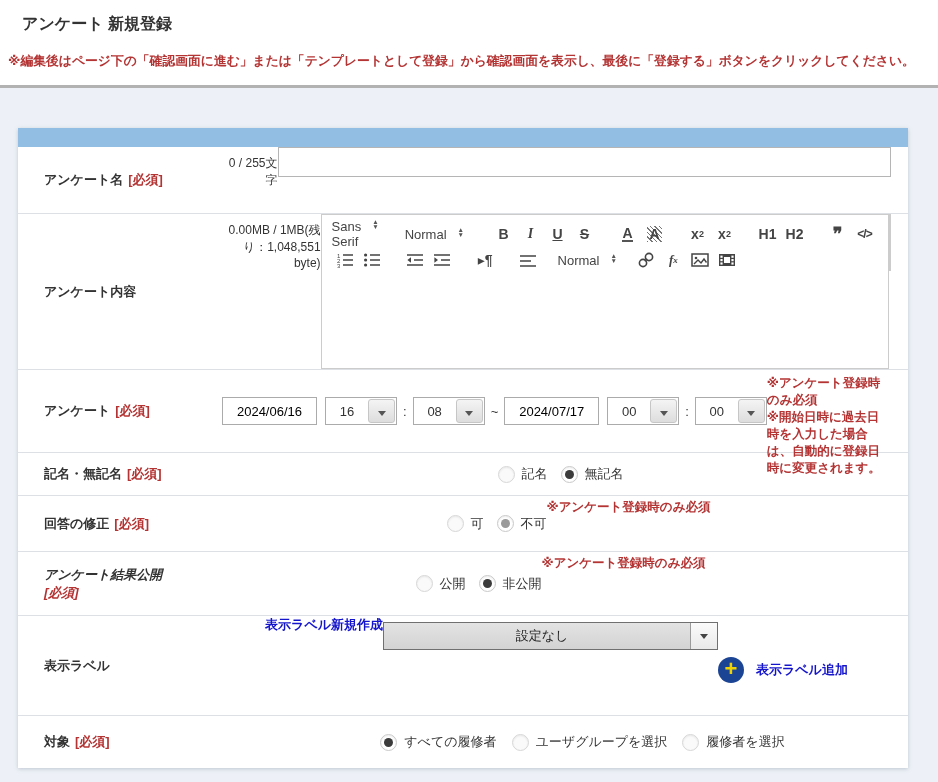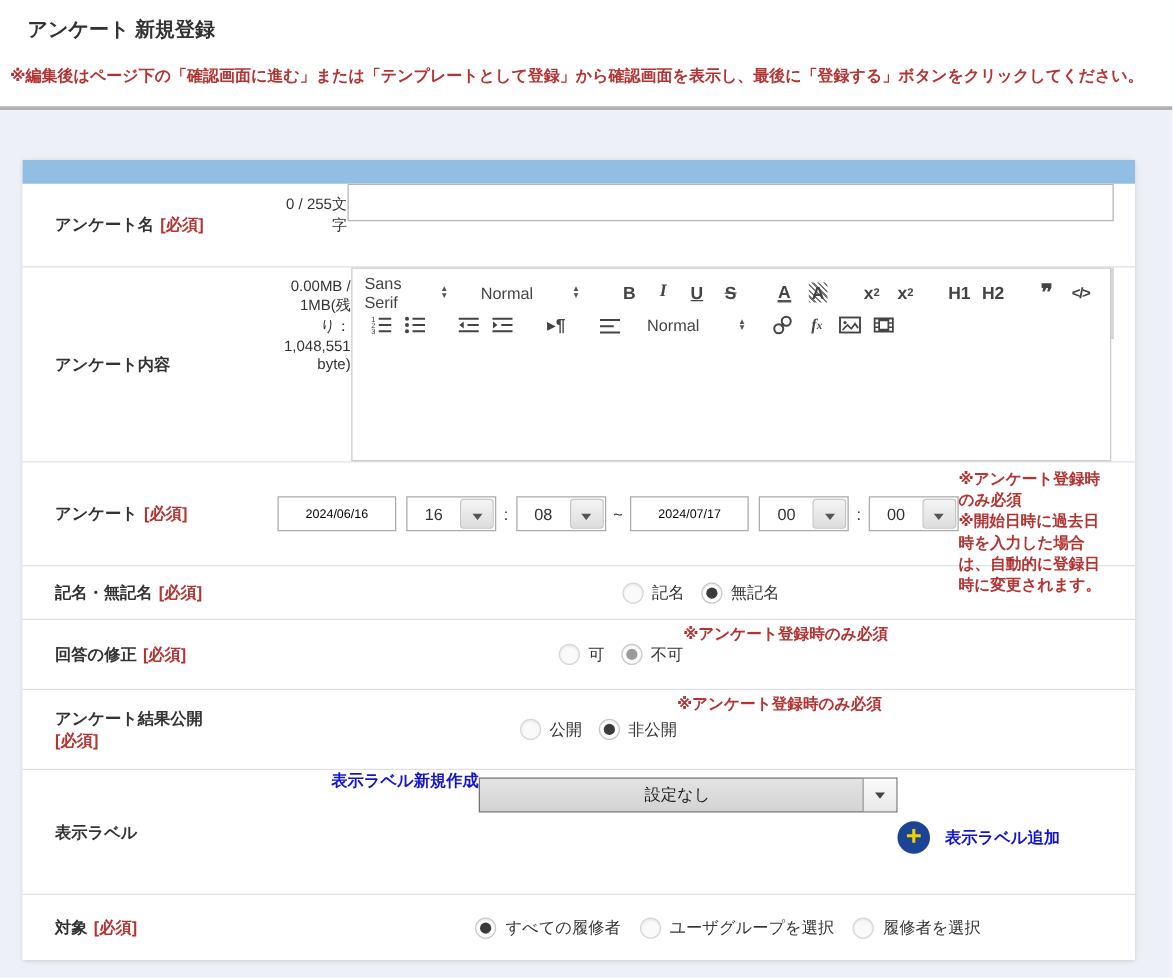--- a/index.html
+++ b/index.html
@@ -25,37 +25,37 @@
 
   .r1 { height:66px; } .r2 { height:156px; } .r3 { height:83px; } .r4 { height:43px;align-items:center; }
   .r5 { height:56px;gap:36px; } .r6 { height:64px; } .r7 { height:100px; } .r8 { height:53px;gap:44px; }
 
   .counter { font-size:12px; color:#333; text-align:right; margin:8px 0 3px; }
   .name-input { height:30px; border:1px solid #B5B5B5; font-size:13px; padding:0 8px; width:100%; font-family:inherit; background:#fff; }
 
   
   .toolbar { border:1px solid #CCC; padding:6px 10px; }
   .tb-row { display:flex; align-items:center; height:26px; }
-  .picker { display:flex; align-items:center; color:#444; font-size:13px; cursor:default;gap:20px; }
+  .picker { display:flex; color:#444; font-size:13px; cursor:default; }
   .arrows { margin-left:11px; display:flex; flex-direction:column; font-size:6.5px; line-height:5px; color:#555; }
   .tb-btn { min-width:27px; text-align:center; color:#444; font-weight:bold; font-size:14px; display:inline-flex; justify-content:center; align-items:center; height:24px; }
   .tb-btn.it { font-family:"Liberation Serif",serif; font-style:italic; }
   .tb-btn.ul span { text-decoration:underline; }
   .tb-btn.st span { text-decoration:line-through; }
   .tb-btn.colorA span { border-bottom:2px solid #555; line-height:14px; }
   .tb-btn.bgA span { background:repeating-linear-gradient(45deg,#777 0 1.3px,transparent 1.3px 3.2px); padding:0 2px; }
   .tb-btn sub, .tb-btn sup { font-size:9px; font-weight:bold; }
   .tb-btn.quote { font-family:"Liberation Serif",serif; font-size:18px; }
   .tb-btn.code { font-size:12px; letter-spacing:-1px; } .gap-m { margin-right:16px; } .gap-l { margin-right:26px; }
   .editor-body { border:1px solid #CCC; border-top:none; height:57px; background:#fff; }
   .tb-svg { display:inline-flex; width:27px; justify-content:center; }
 
   
   .dates { display:flex; align-items:center; }
-  .datefield { width:95px; height:28px; border:1px solid #ABABAB; font-size:10px; text-align:center; font-family:inherit; background:#fff; }
+  .datefield { width:95px; height:28px; border:1px solid #ABABAB; font-size:13px; text-align:center; font-family:inherit; background:#fff; }
   .timefield { width:72px; height:28px; border:1px solid #ABABAB; background:#fff; display:flex; align-items:center; margin-left:8px; }
   .tf-val { flex:1; text-align:center; font-size:13px; }
   .spin { width:27px; height:24px; margin-right:1px; border:1px solid #C6C6C6; border-radius:3px; background:linear-gradient(#F4F4F4,#DDD); display:flex; align-items:center; justify-content:center; cursor:pointer; }
   .tri { width:0; height:0; border-left:4.5px solid transparent; border-right:4.5px solid transparent; border-top:5px solid #555; margin-top:5px; }
   .sep { font-size:13px; color:#333; margin:0 6px; }
   .notes { margin-top:5px; }
   .note { font-size:12.5px; font-weight:bold; color:#B43333; line-height:17px; }
 
   
   .radios { display:flex; align-items:center; margin-left:8px; }
@@ -319,21 +319,21 @@
         <label class="radio">
           <span class="rb checked gray"></span>
           <span class="rlabel">不可</span>
         </label>
       </div>
       <div class="note" style="margin-top:3px;">※アンケート登録時のみ必須</div>
     </div>
   </div>
 
   <div class="row r6">
-    <div class="cell-label" style="display:block; align-self:center;">
+    <div class="cell-label" style="display:block; align-self:center;font-style:italic;">
       <span style="display:block;">アンケート結果公開</span>
       <span class="req block">[必須]</span>
     </div>
     <div class="cell-content">
       <div class="radios">
         <label class="radio">
           <span class="rb"></span>
           <span class="rlabel">公開</span>
         </label>
         <label class="radio">

